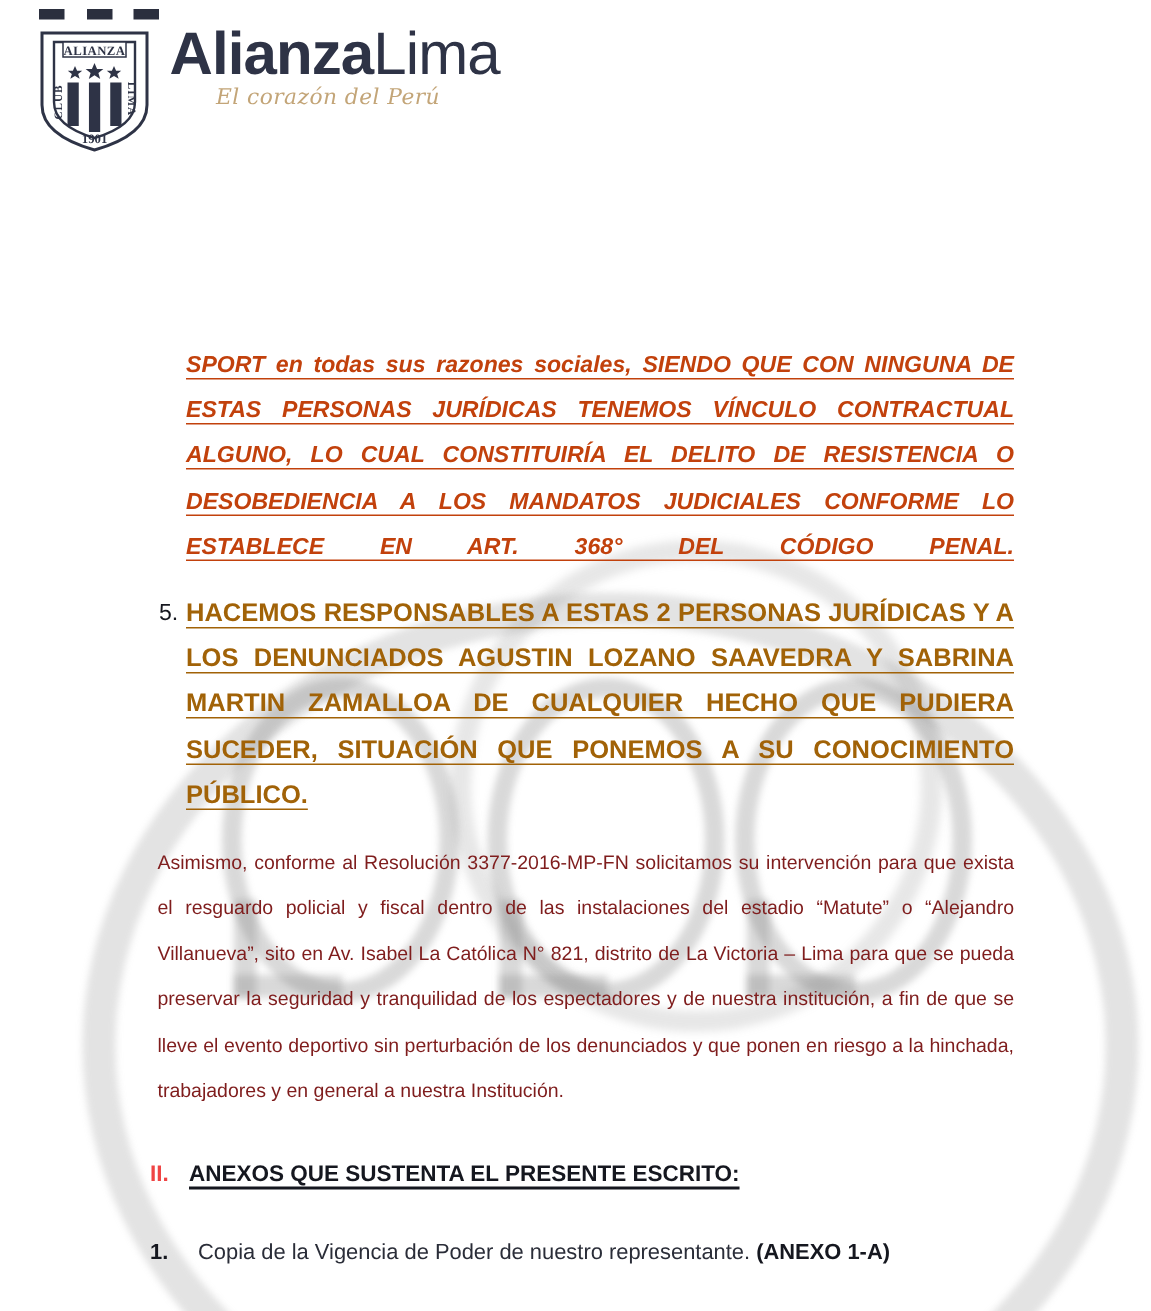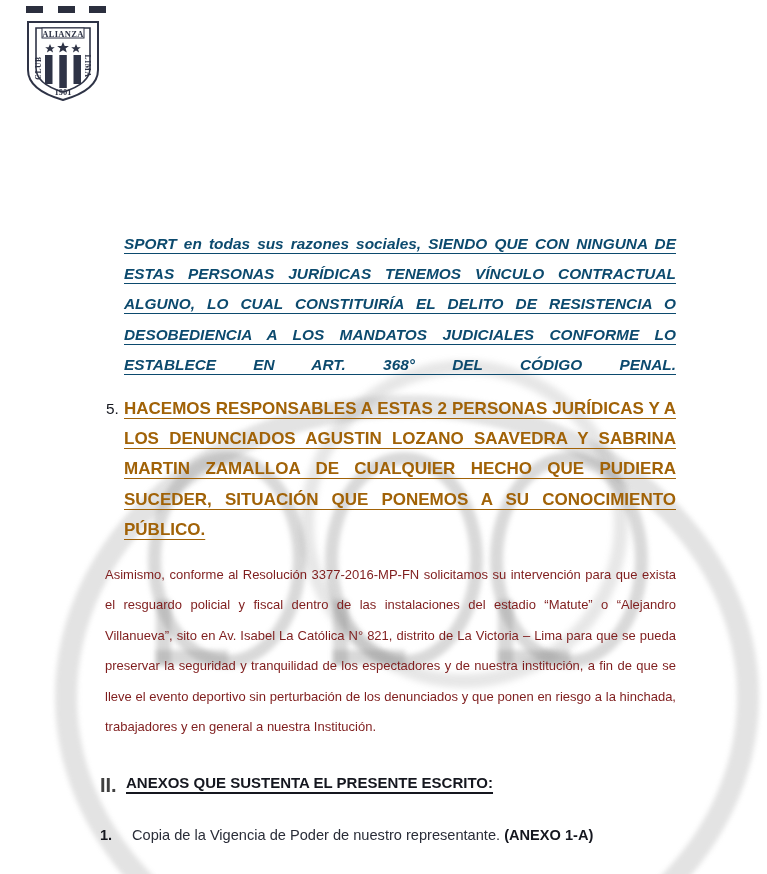--- a/index.html
+++ b/index.html
@@ -127,21 +127,21 @@
     padding: 0;
   }
   .para-bold {
     position: absolute;
     left: 124px;
     width: 552px;
     text-align: justify;
     font-size: 15.4px;
     font-weight: bold;
     font-style: italic;
-    color: #0c4a6e;
+    color: #c2410c;
     line-height: 30.2px;
     text-decoration: underline;
     text-underline-offset: 4px;
     text-decoration-thickness: 1.4px;
   }
   .numbered-block {
     position: absolute;
     left: 106px;
     width: 570px;
   }
@@ -177,23 +177,23 @@
   }
   .section-head {
     position: absolute;
     left: 100px;
     width: 576px;
   }
   .section-head .rn {
     position: absolute;
     left: 0;
     top: 0;
-    font-size: 20px;
-    font-weight: bold;
-    color: #404040;
+    font-size: 15px;
+    font-weight: bold;
+    color: #ef4444;
   }
   .section-head .ttl {
     margin-left: 26px;
     font-size: 15px;
     font-weight: bold;
     color: #15171f;
     text-decoration: underline;
     text-underline-offset: 4px;
     text-decoration-thickness: 1.5px;
     margin-top: 20px;
@@ -278,20 +278,24 @@
 
           <text x="17" y="52" font-family="'Liberation Serif', serif" font-size="7.5" font-weight="bold" fill="#2e3346" text-anchor="middle" transform="rotate(-90 17 52)" letter-spacing="0.6">CLUB</text>
 
           <text x="61" y="50" font-family="'Liberation Serif', serif" font-size="7.5" font-weight="bold" fill="#2e3346" text-anchor="middle" transform="rotate(90 61 50)" letter-spacing="0.6">LIMA</text>
 
           <text x="39" y="79" font-family="'Liberation Serif', serif" font-size="8.5" font-weight="bold" fill="#2e3346" text-anchor="middle">1901</text>
         </svg>
       </div>
 
       <div class="brand">
+        <div class="brand-word">
+          <span class="b1">Alianza</span><span class="b2">Lima</span>
+        </div>
+        <div class="brand-tag">El corazón del Perú</div>
       </div>
     </div>
 
     <div class="doc-body">
 
       <div class="para-bold force-justify" style="top:124px;">SPORT en todas sus razones sociales, SIENDO QUE CON NINGUNA DE ESTAS PERSONAS JURÍDICAS TENEMOS VÍNCULO CONTRACTUAL ALGUNO, LO CUAL CONSTITUIRÍA EL DELITO DE RESISTENCIA O DESOBEDIENCIA A LOS MANDATOS JUDICIALES CONFORME LO ESTABLECE EN ART. 368° DEL CÓDIGO PENAL.</div>
 
       <div class="numbered-block" style="top:289px;">
         <span class="num">5.</span>
         <div class="txt force-justify">HACEMOS RESPONSABLES A ESTAS 2 PERSONAS JURÍDICAS Y A LOS DENUNCIADOS AGUSTIN LOZANO SAAVEDRA Y SABRINA MARTIN ZAMALLOA DE CUALQUIER HECHO QUE PUDIERA SUCEDER, SITUACIÓN QUE PONEMOS A SU CONOCIMIENTO PÚBLICO.</div>

